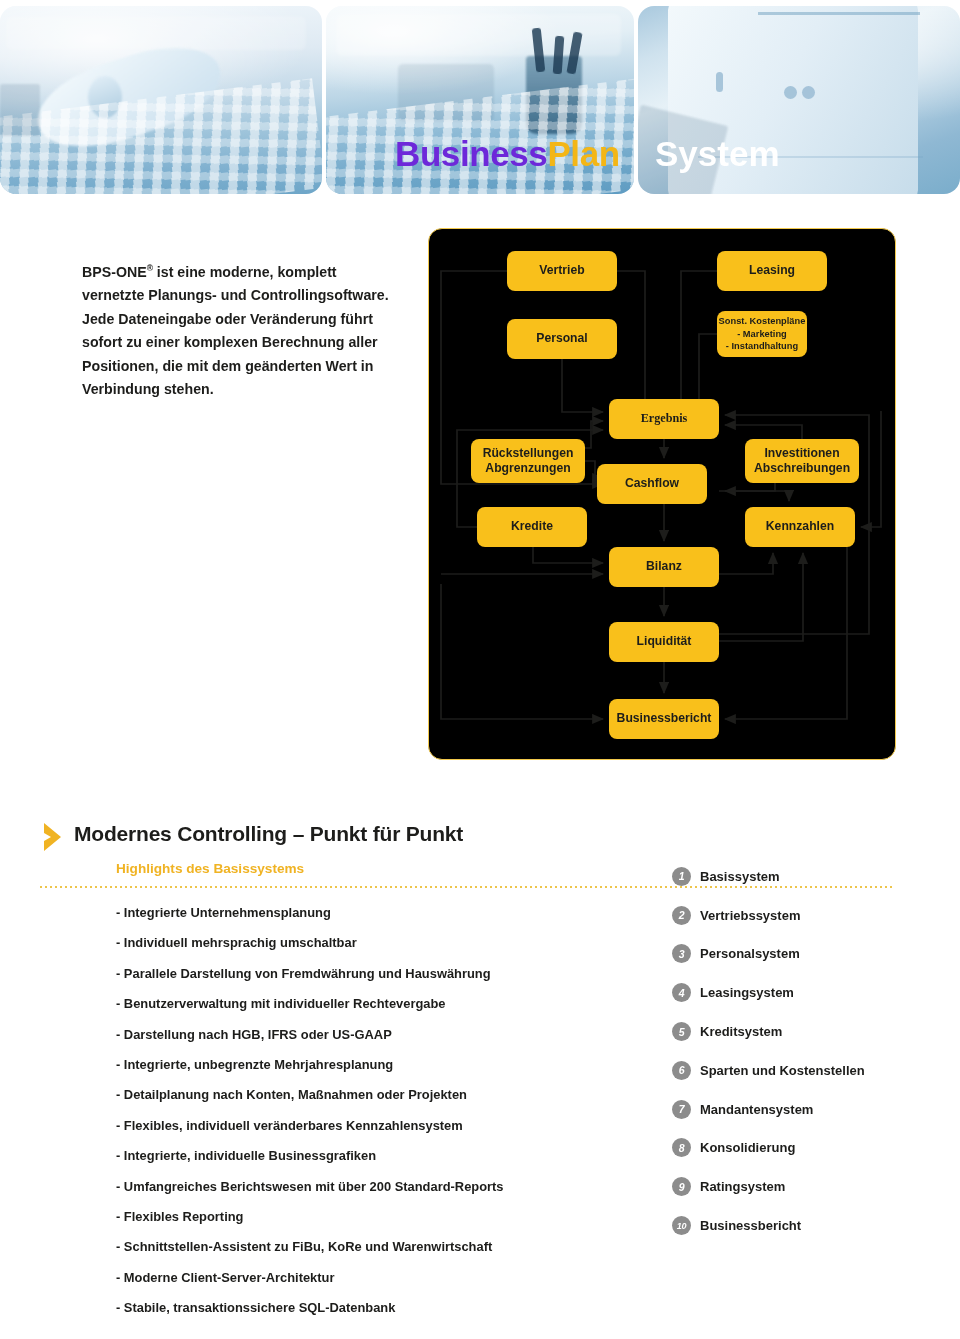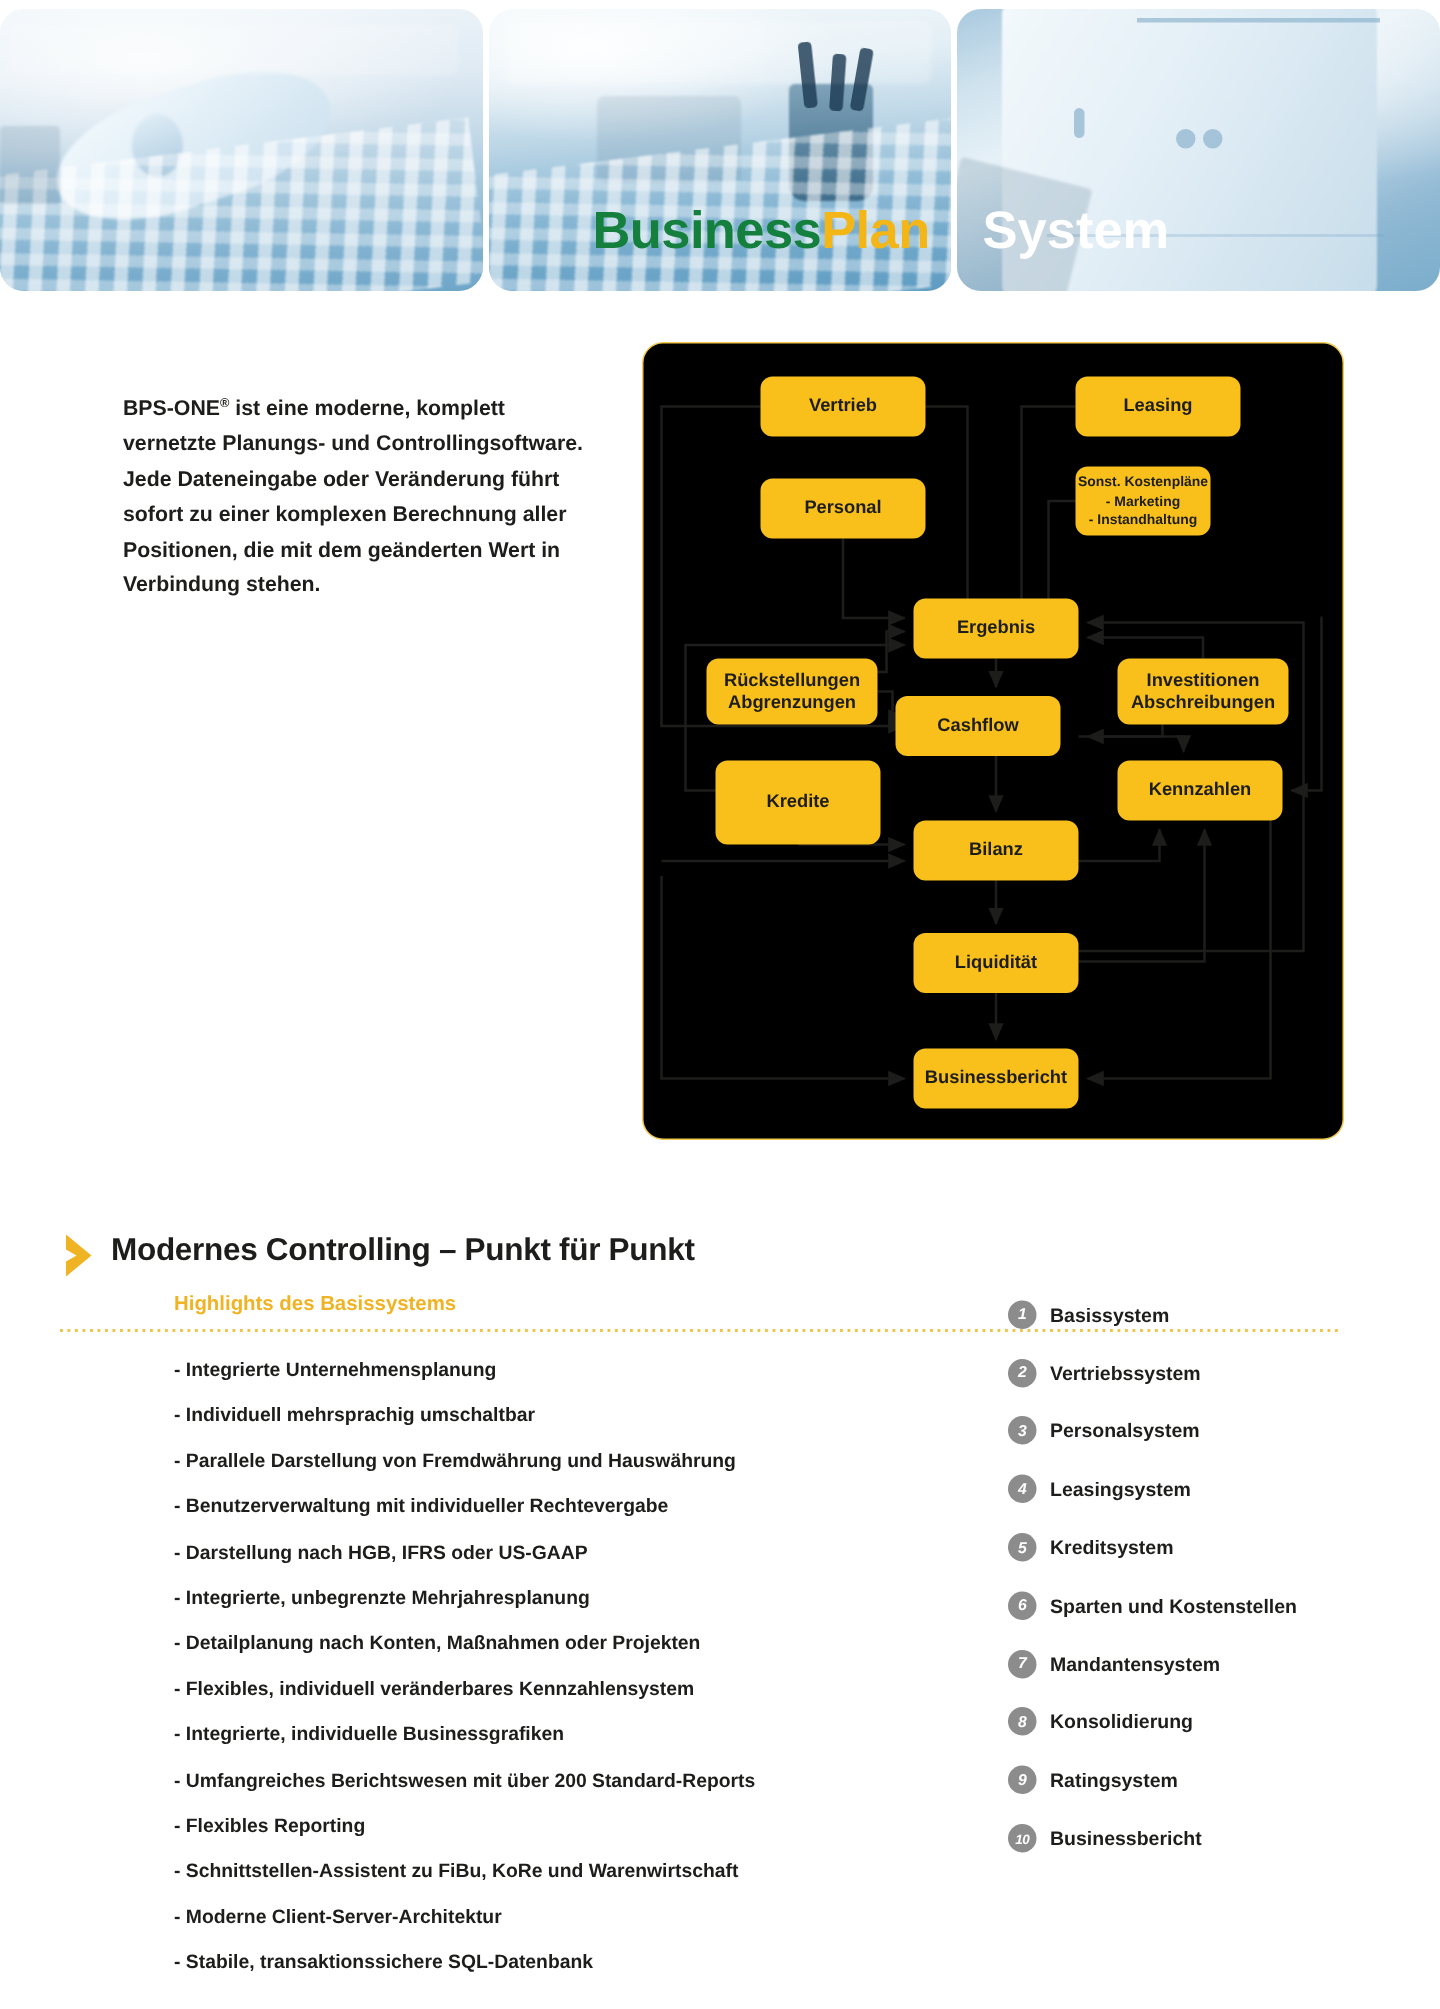--- a/index.html
+++ b/index.html
@@ -45,21 +45,21 @@
          background:linear-gradient(160deg,#e4f0f8,#a9c9de);filter:blur(1px);}
   .cup{position:absolute;left:200px;top:50px;width:56px;height:78px;border-radius:4px 4px 10px 10px;
        background:linear-gradient(180deg,rgba(60,110,140,.55),rgba(40,85,115,.75));filter:blur(.8px);}
   .pen{position:absolute;width:9px;border-radius:3px;background:rgba(25,55,80,.8);filter:blur(.5px);}
   .tower{position:absolute;left:30px;top:-6px;width:250px;height:200px;border-radius:10px;
          background:linear-gradient(120deg,#f3f9fc 0%,#e2eef6 45%,#c6dcea 100%);filter:blur(.7px);}
   .towerline{position:absolute;background:rgba(120,165,195,.55);}
   .dot{position:absolute;width:13px;height:13px;border-radius:50%;background:rgba(150,185,210,.8);}
 
   .logo{position:absolute;left:395px;top:136px;font-size:35px;font-weight:bold;letter-spacing:-.4px;line-height:1;}
-  .logo .biz{color:#15803d;}
+  .logo .biz{color:#6d28d9;}
   .logo .plan{color:#f3b616;}
   .logo2{position:absolute;left:655px;top:136px;font-size:35px;font-weight:bold;color:#ffffff;line-height:1;}
 
   
   .intro{position:absolute;left:82px;top:257px;width:318px;font-size:14.2px;line-height:23.5px;
          font-weight:bold;color:#1d1d1b;}
   .intro sup{font-size:8.5px;vertical-align:super;font-weight:bold;}
 
   
   .diagram{position:absolute;left:428px;top:228px;width:466px;height:530px;
@@ -196,27 +196,27 @@
       <path d="M418,300 L418,490 L296,490"></path>
     </g>
   </svg>
 
   <div class="node" style="left:78px;top:22px;width:110px;height:40px;">Vertrieb</div>
   <div class="node" style="left:288px;top:22px;width:110px;height:40px;">Leasing</div>
   <div class="node" style="left:78px;top:90px;width:110px;height:40px;">Personal</div>
   <div class="node small" style="left:288px;top:82px;width:90px;height:46px;white-space:pre-line;">Sonst. Kostenpläne
 - Marketing
 - Instandhaltung</div>
-  <div class="node" style="left:180px;top:170px;width:110px;height:40px;">Ergebnis</div>
+  <div class="node" style="left:180px;top:170px;width:110px;height:40px;font-family:Liberation Serif, serif;">Ergebnis</div>
   <div class="node" style="left:42px;top:210px;width:114px;height:44px;white-space:pre-line;">Rückstellungen
 Abgrenzungen</div>
   <div class="node" style="left:316px;top:210px;width:114px;height:44px;white-space:pre-line;">Investitionen
 Abschreibungen</div>
   <div class="node" style="left:168px;top:235px;width:110px;height:40px;">Cashflow</div>
-  <div class="node" style="left:48px;top:278px;width:110px;height:56px;">Kredite</div>
+  <div class="node" style="left:48px;top:278px;width:110px;height:40px;">Kredite</div>
   <div class="node" style="left:316px;top:278px;width:110px;height:40px;">Kennzahlen</div>
   <div class="node" style="left:180px;top:318px;width:110px;height:40px;">Bilanz</div>
   <div class="node" style="left:180px;top:393px;width:110px;height:40px;">Liquidität</div>
   <div class="node" style="left:180px;top:470px;width:110px;height:40px;">Businessbericht</div>
 </div>
 
 <div class="sechead">
   <svg class="chev" viewBox="0 0 22 30">
     <path d="M2,1 L19,15 L2,29 L2,19 L9,15 L2,11 Z" fill="#f0b323"></path>
   </svg>

